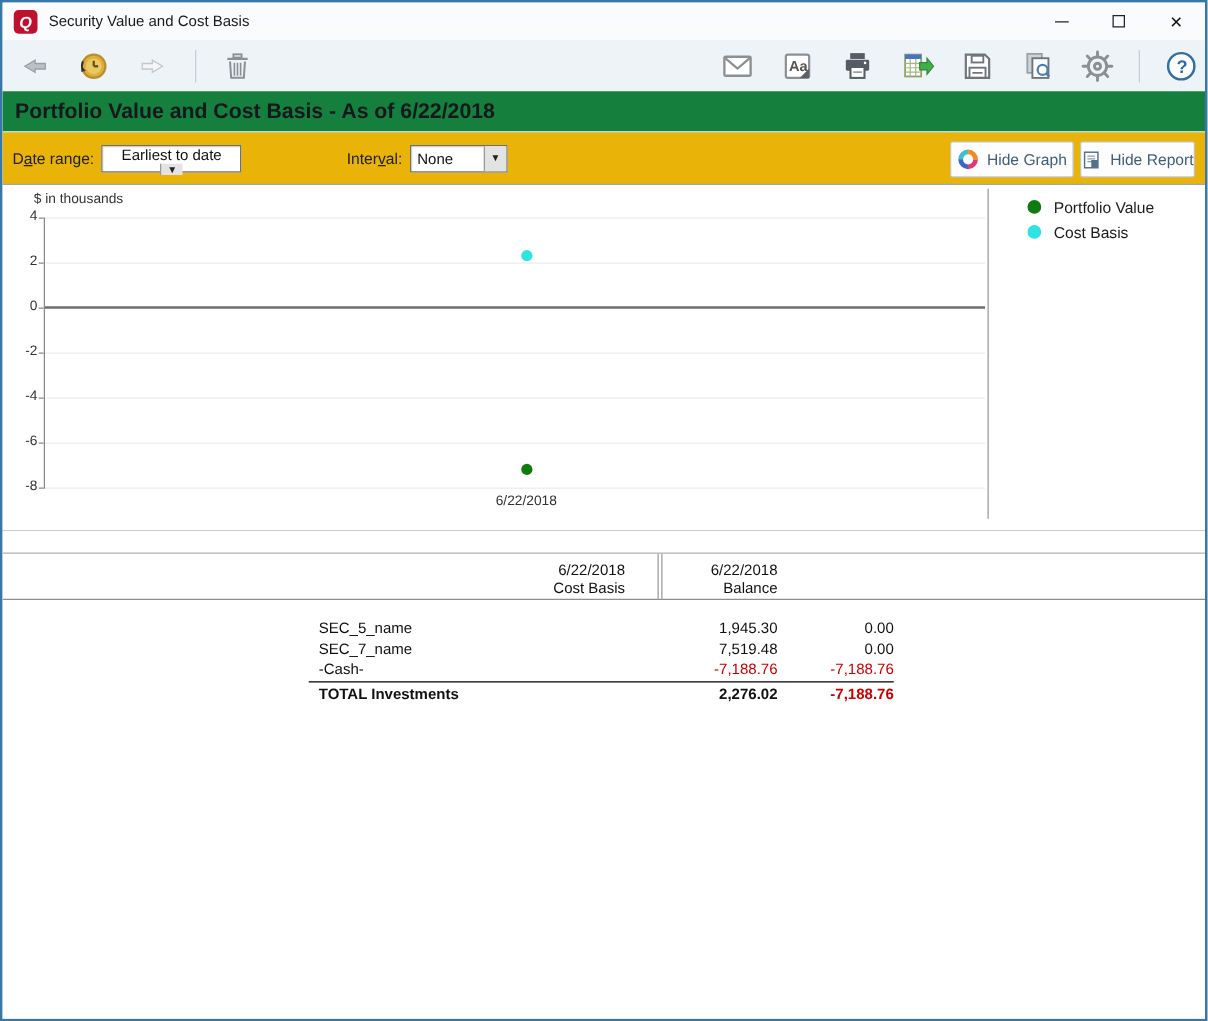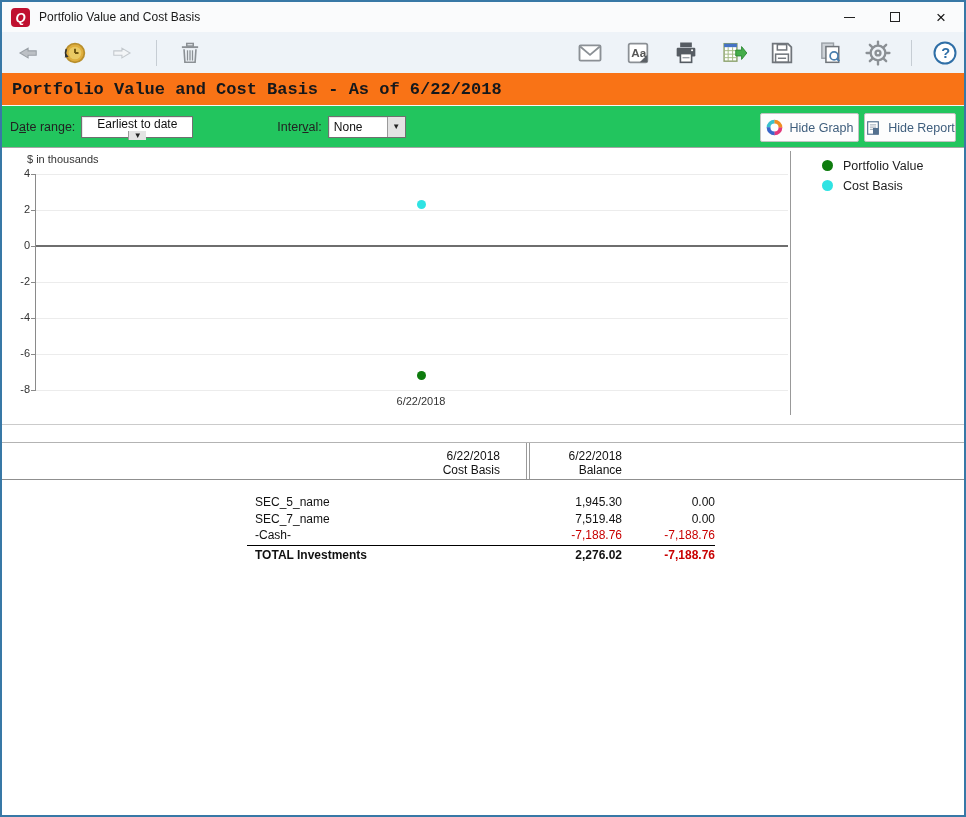--- a/index.html
+++ b/index.html
@@ -30,29 +30,28 @@
     background: #eef3f8; display: flex; align-items: center;
   }
   .tbgroup { display: flex; align-items: center; gap: 18px; }
   .tbgroup.left { margin-left: 10px; }
   .tbgroup.right { position: absolute; right: 4px; }
   .tbbtn { width: 30px; height: 30px; display: flex; align-items: center; justify-content: center; }
   .tbsep { width: 1px; height: 26px; background: #c6cdd4; }
   
   .pagetitle {
     position: absolute; left: 0; top: 71px; width: 962px; height: 33px;
-    background: #f97316; display: flex; align-items: center;
+    background: #15803d; display: flex; align-items: center;
     font-size: 17px; font-weight: 700; color: #15181c; padding-left: 10px;
     border-bottom: 1px solid #f7f7f7;
-    font-family: Liberation Mono, monospace;
   }
   
   .filterbar {
     position: absolute; left: 0; top: 104px; width: 962px; height: 42px;
-    background: #22c55e; border-bottom: 1px solid #a5a5a5;
+    background: #eab308; border-bottom: 1px solid #a5a5a5;
     display: flex; align-items: center; font-size: 12.5px; color: #222;
   }
   .flabel { margin-left: 8px; }
   .flabel .accel { text-decoration: underline; }
   .combo {
     display: flex; align-items: center; height: 22px; background: #fff;
     border: 1px solid #707070; box-shadow: inset 1px 1px 0 #e8e8e8; margin-left: 6px;
   }
   .combo .cval { padding: 0 5px; font-size: 12px; color: #111; flex: 1; white-space: nowrap; }
   .combo .cbtn {
@@ -107,21 +106,21 @@
   
   svg { display: block; }
 </style>
 </head>
 <body>
 
 <div class="window">
 
   <div class="titlebar">
     <div class="qicon">Q</div>
-    <div class="wtitle">Portfolio Value and Cost Basis</div>
+    <div class="wtitle">Security Value and Cost Basis</div>
     <div class="wincontrols">
       <div class="wcbtn">
           <div class="minbar"></div>
         </div>
       <div class="wcbtn">
           <div class="maxbox"></div>
         </div>
       <div class="wcbtn">
           <span class="closex">×</span>
         </div>

